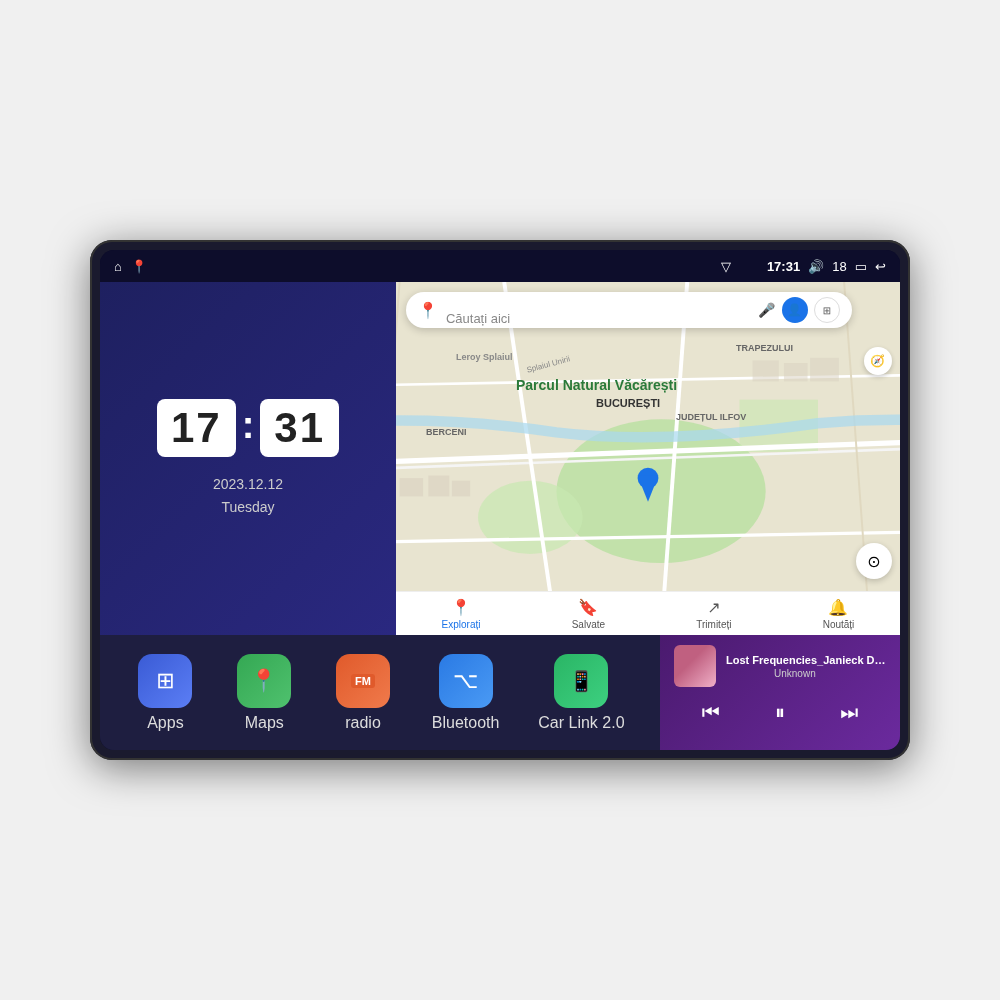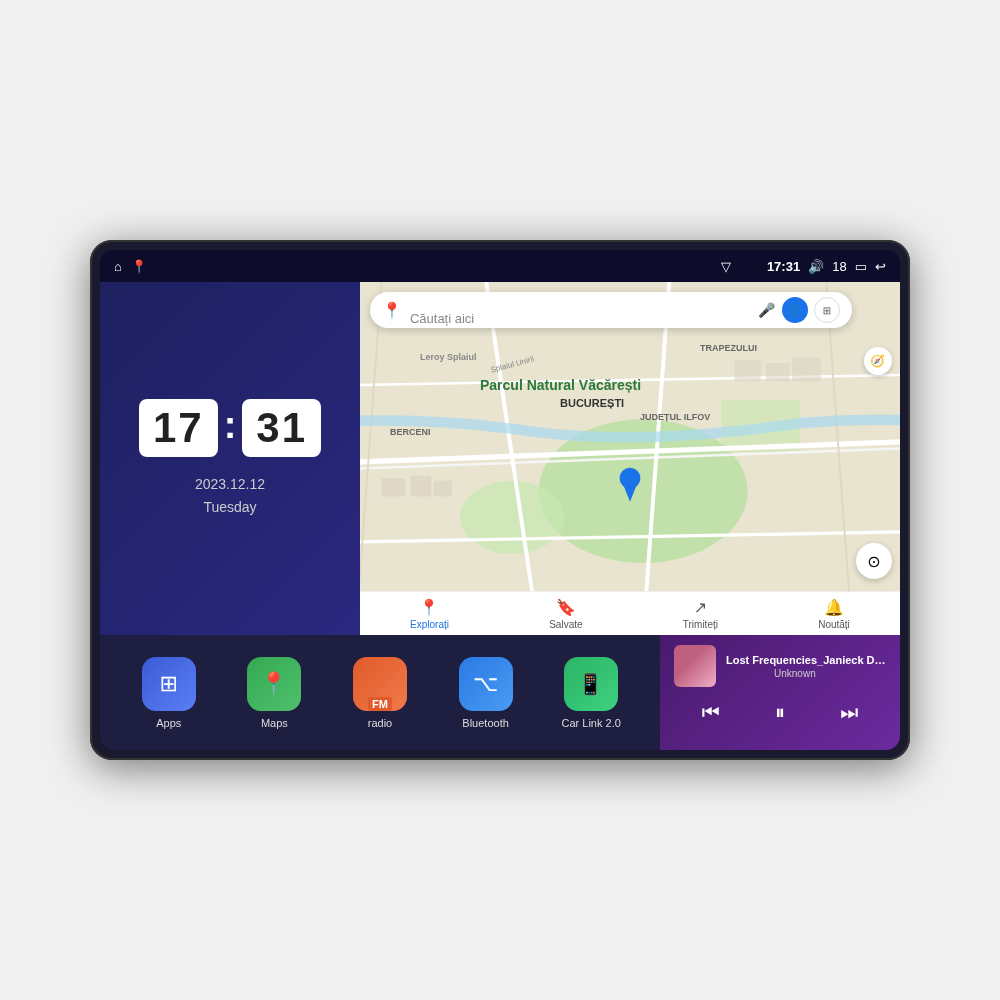--- a/index.html
+++ b/index.html
@@ -77,21 +77,21 @@
 
     
     .top-section {
       flex: 1;
       display: flex;
       flex-direction: row;
     }
 
     
     .clock-panel {
-      width: 260px;
+      width: 296px;
       background: linear-gradient(135deg, #1e2060, #2a2880);
       display: flex;
       flex-direction: column;
       align-items: center;
       justify-content: center;
       padding: 20px;
       flex-shrink: 0;
     }
 
     .clock-display {
@@ -247,27 +247,27 @@
       height: 54px;
       border-radius: 14px;
       display: flex;
       align-items: center;
       justify-content: center;
       font-size: 24px;
     }
 
     .app-label {
       color: #ddd;
-      font-size: 11px;
+      font-size: 16px;
       text-align: right;
     }
 
     .icon-apps { background: linear-gradient(135deg, #3a5bd5, #5b7ef5); }
     .icon-maps { background: linear-gradient(135deg, #34a853, #4fc16e); }
-    .icon-radio { background: linear-gradient(135deg, #e05a2b, #f07a4b); align-items: flex-end; }
+    .icon-radio { background: linear-gradient(135deg, #e05a2b, #f07a4b); }
     .icon-bluetooth { background: linear-gradient(135deg, #2a7ae4, #4a9af4); }
     .icon-carlink { background: linear-gradient(135deg, #2ab565, #3dd080); }
 
     
     .music-player {
       width: 240px;
       background: linear-gradient(135deg, #4a1a6e, #6b2a9e);
       display: flex;
       flex-direction: column;
       padding: 10px 14px;

